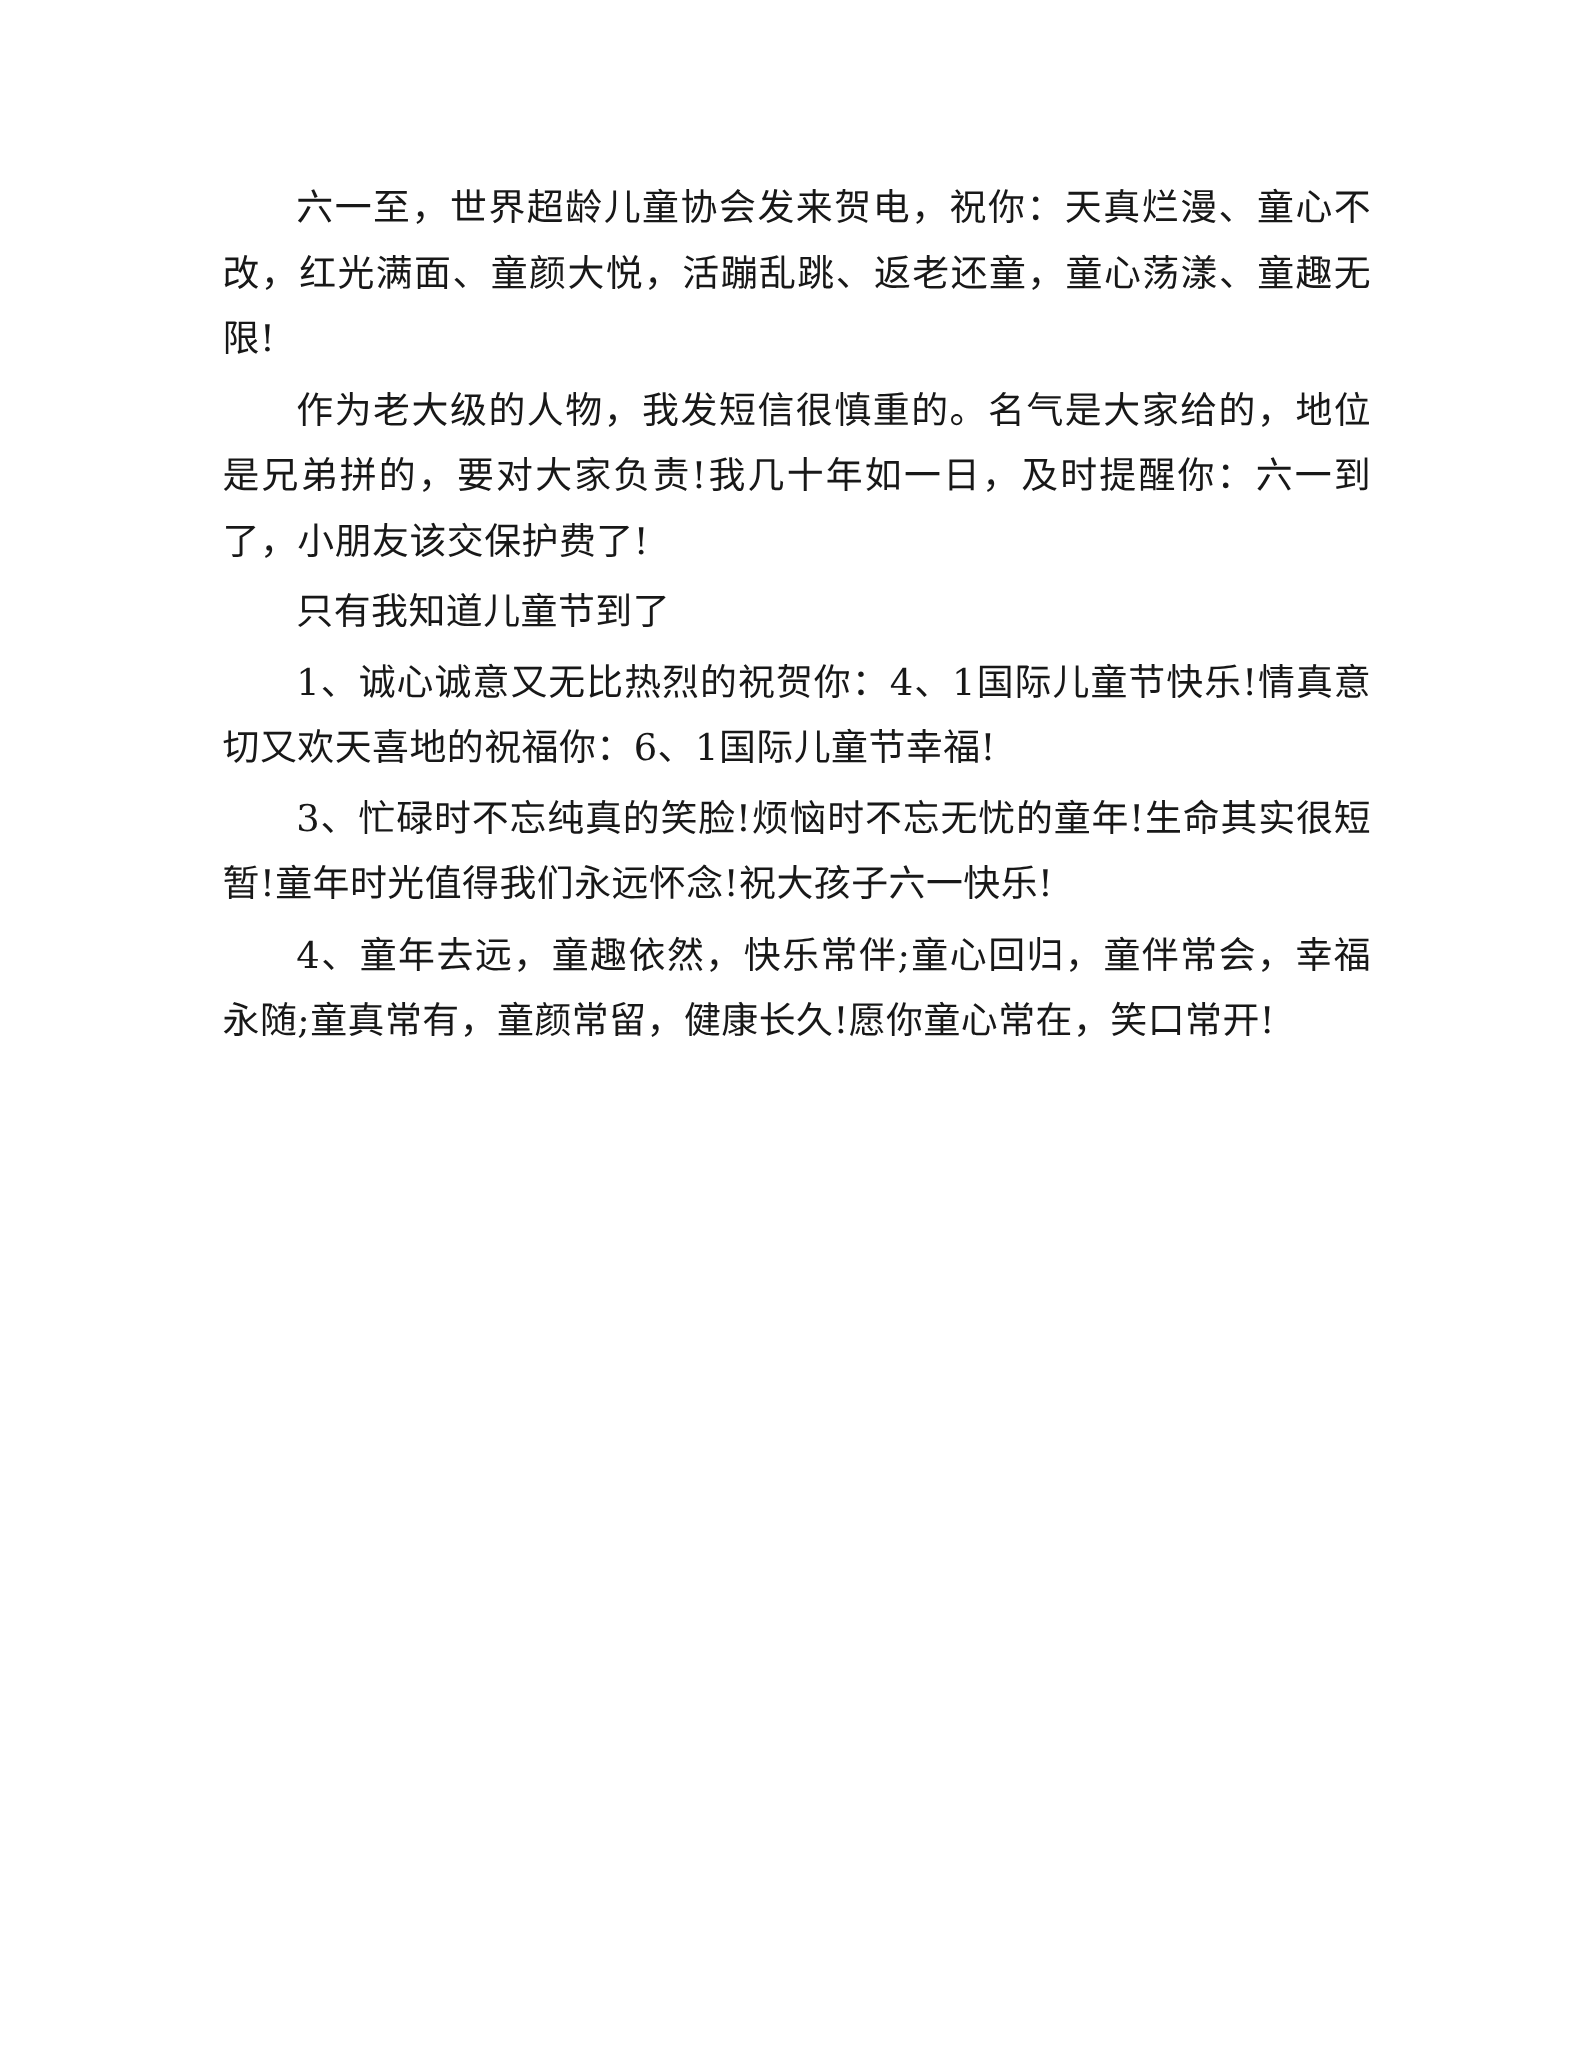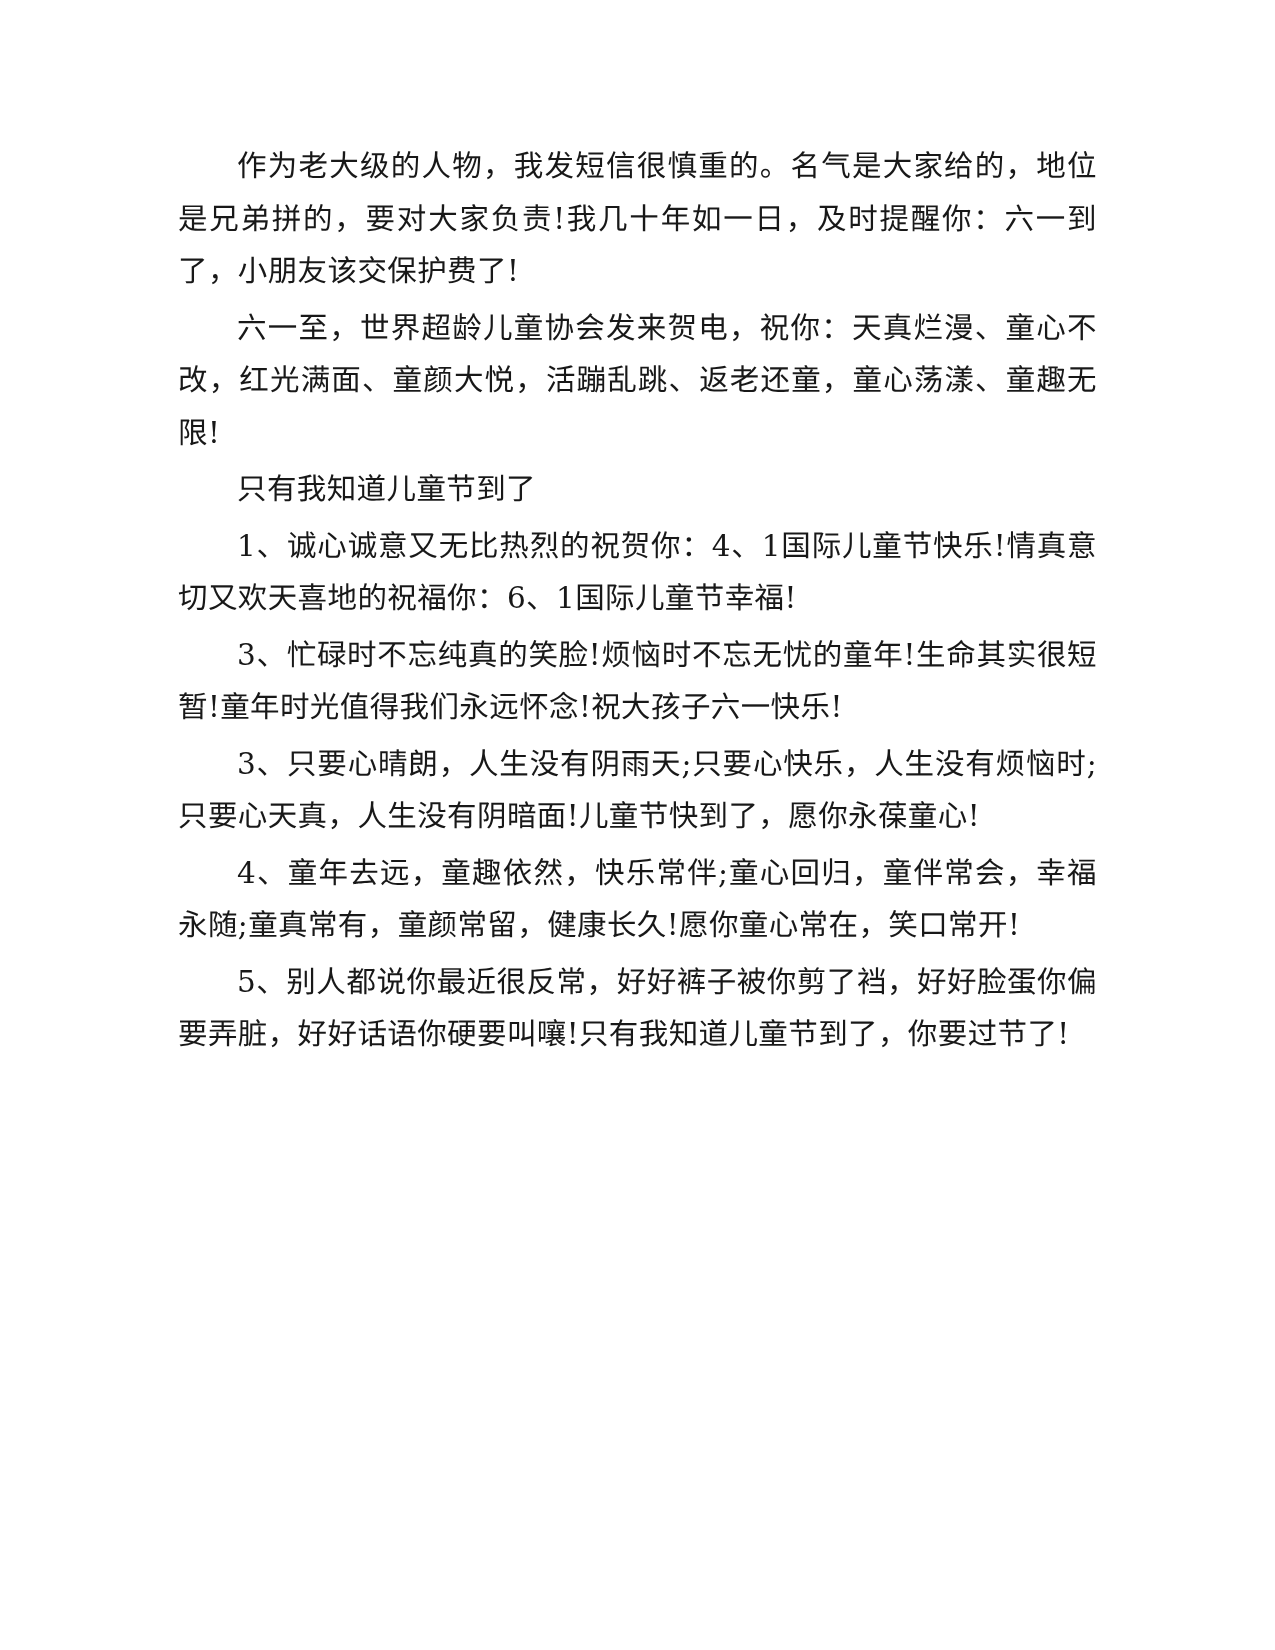--- a/index.html
+++ b/index.html
@@ -39,22 +39,20 @@
   }
   .para + .para {
     margin-top: 4px;
   }
 </style>
 </head>
 <body>
 
 <div class="page">
   <div class="doc-body">
+    <p class="para">六一至，世界超龄儿童协会发来贺电，祝你：天真烂漫、童心不改，红光满面、童颜大悦，活蹦乱跳、返老还童，童心荡漾、童趣无限!</p>
     <p class="para">作为老大级的人物，我发短信很慎重的。名气是大家给的，地位是兄弟拼的，要对大家负责!我几十年如一日，及时提醒你：六一到了，小朋友该交保护费了!</p>
-    <p class="para">六一至，世界超龄儿童协会发来贺电，祝你：天真烂漫、童心不改，红光满面、童颜大悦，活蹦乱跳、返老还童，童心荡漾、童趣无限!</p>
     <p class="para noindent">只有我知道儿童节到了</p>
     <p class="para">1、诚心诚意又无比热烈的祝贺你：4、1国际儿童节快乐!情真意切又欢天喜地的祝福你：6、1国际儿童节幸福!</p>
     <p class="para">3、忙碌时不忘纯真的笑脸!烦恼时不忘无忧的童年!生命其实很短暂!童年时光值得我们永远怀念!祝大孩子六一快乐!</p>
-    <p class="para">3、只要心晴朗，人生没有阴雨天;只要心快乐，人生没有烦恼时;只要心天真，人生没有阴暗面!儿童节快到了，愿你永葆童心!</p>
     <p class="para">4、童年去远，童趣依然，快乐常伴;童心回归，童伴常会，幸福永随;童真常有，童颜常留，健康长久!愿你童心常在，笑口常开!</p>
-    <p class="para">5、别人都说你最近很反常，好好裤子被你剪了裆，好好脸蛋你偏要弄脏，好好话语你硬要叫嚷!只有我知道儿童节到了，你要过节了!</p>
   </div>
 </div>
 
 </body></html>

